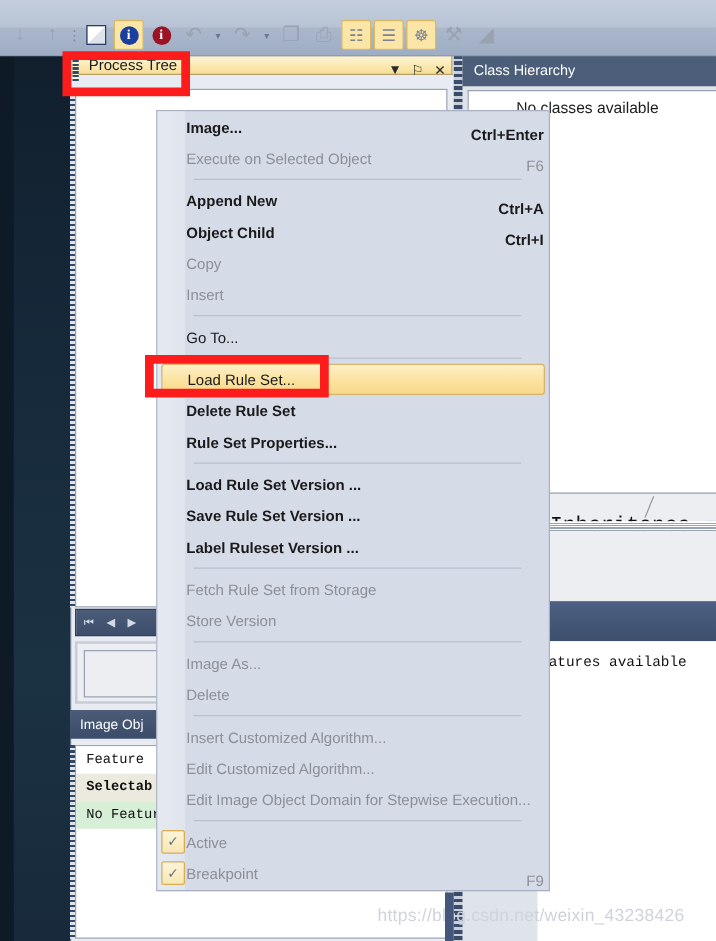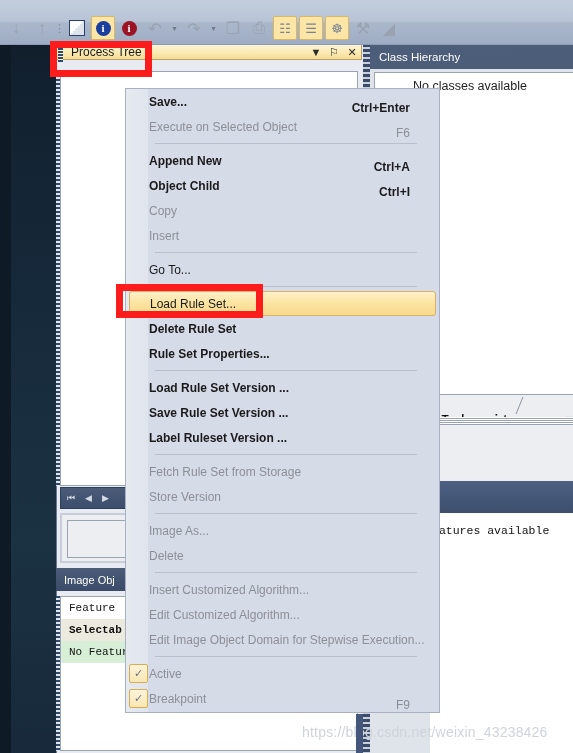--- a/index.html
+++ b/index.html
@@ -44,21 +44,21 @@
 
   
   #pt-dock{
     position:absolute;left:56px;top:44px;width:306px;height:709px;
     background:#e8ebf1;border-left:1px solid #6b7a90;
   }
   #pt-titlebar{
     position:absolute;left:56px;top:44px;width:306px;height:16px;
     background:linear-gradient(to bottom,#fdf4d4 0%,#fbe9b2 55%,#f6dd95 100%);
     border:1px solid #b6a067;border-left:none;box-sizing:border-box;
-    display:flex;align-items:center;
+    display:flex;
   }
   #pt-grip{width:5px;height:20px;margin-left:2px;background:
       repeating-linear-gradient(to bottom,#2f4a6b 0 2px,#fdf4d4 2px 3px);}
   #pt-title{flex:1;font-size:12px;color:#1b1b1b;padding-left:8px;}
   .pt-ctl{width:18px;height:22px;display:flex;align-items:center;justify-content:center;
           font-size:11px;color:#2b2b2b;}
   #pt-body{
     position:absolute;left:60px;top:71px;width:298px;height:415px;
     background:#fff;border:1px solid #9aa3b2;box-sizing:border-box;
   }
@@ -128,21 +128,21 @@
   #ctx{
     position:absolute;left:125px;top:88px;width:315px;height:625px;
     background:#d6dbe8;border:1px solid #a9b0c1;box-sizing:border-box;
     font-size:12px;color:#1a1a1a;
   }
   #ctx .gutter{position:absolute;left:0;top:0;width:22px;height:100%;
     background:linear-gradient(to right,#e5e9f0 0%,#e0e4ed 100%);}
   .mi{position:relative;height:25px;display:flex;align-items:center;
       padding-left:22px;box-sizing:border-box;z-index:2;}
   .mi .lbl{padding-left:1px;}
-  .mi .acc{margin-left:auto;padding-right:29px;margin-top:12px;}
+  .mi .acc{margin-left:auto;padding-right:4px;margin-top:12px;}
   .mi.bold .lbl{font-weight:bold;}
   .mi.bold .acc{font-weight:bold;}
   .mi.dim .lbl,.mi.dim .acc{color:#8d8f96;}
   .sep{height:1px;margin:4px 22px 4px 29px;background:#b8bfcd;z-index:2;position:relative;}
   .mi.sel{
     background:linear-gradient(to bottom,#fdf0c8 0%,#fbe3a0 50%,#f8d98d 100%);
     border:1px solid #d6b26a;border-radius:3px;
     margin:0 3px 0 3px;padding-left:19px;height:25px;
   }
   .chk{position:absolute;left:3px;top:3px;width:17px;height:17px;
@@ -266,21 +266,21 @@
       <div class="tb-btn">
         <span class="ico-gray">◢</span>
       </div>
     </div>
 </div>
 
 <div id="ctx">
   <div class="gutter"></div>
   <div id="ctx-items">
       <div class="mi bold">
-        <span class="lbl">Save...</span>
+        <span class="lbl">Image...</span>
         <span class="acc">Ctrl+Enter</span>
       </div>
       <div class="mi dim">
         <span class="lbl">Execute on Selected Object</span>
         <span class="acc">F6</span>
       </div>
       <div class="sep"></div>
       <div class="mi bold">
         <span class="lbl">Append New</span>
         <span class="acc">Ctrl+A</span>

